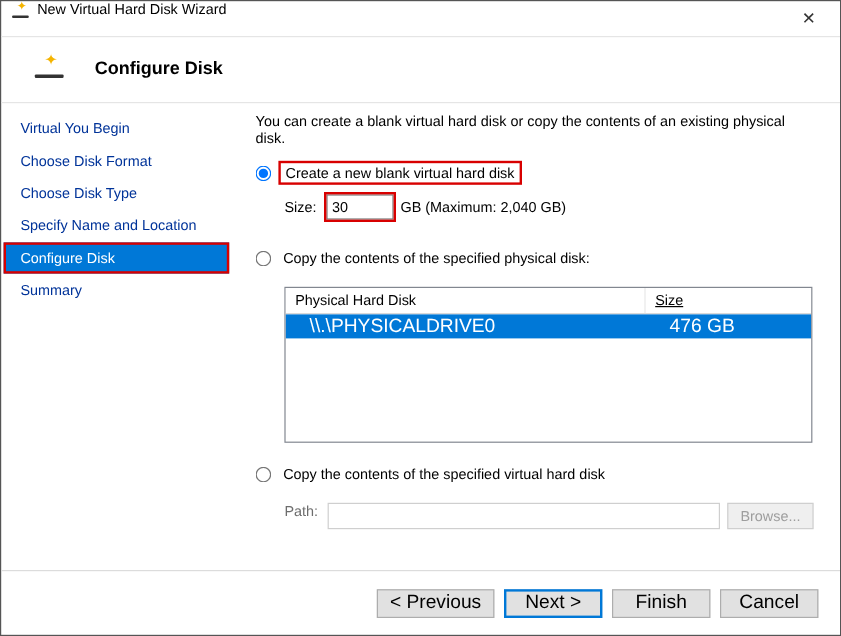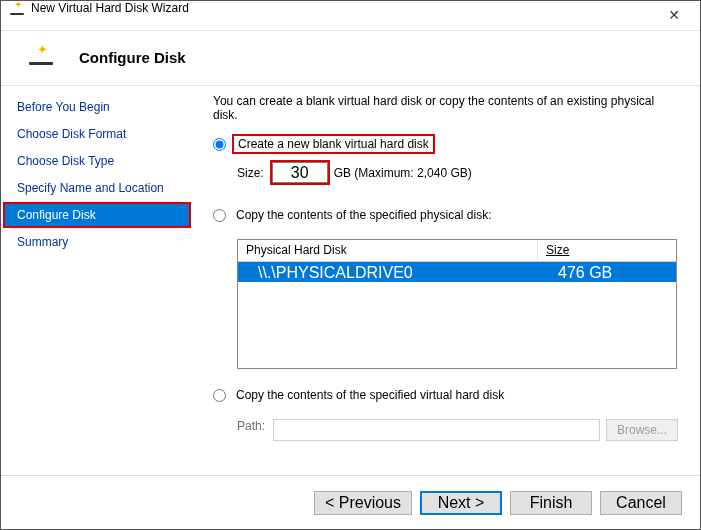--- a/index.html
+++ b/index.html
@@ -63,21 +63,21 @@
     display: flex; flex-direction: column;
   }
   .intro { margin: 0 0 14px 0; }
   .radio-row { display: flex; align-items: center; margin: 0 0 10px 0; }
   .radio-row input[type=radio] { margin: 0 6px 0 0; }
   .radio-label { padding: 1px 4px; }
   .radio-label.highlight { border: 2px solid #d80000; margin: -2px 0; }
   .size-row { display: flex; align-items: center; margin: 0 0 14px 24px; }
   .size-row .lbl { margin-right: 8px; }
   .size-input {
-    width: 56px; height: 21px; font-size: 16px; text-align: center;
+    width: 56px; height: 21px; font-size: 12px; text-align: left;
     padding: 0 4px; border: 1px solid #7a7a7a;
   }
   .size-input.highlight { outline: 2px solid #d80000; outline-offset: 0; }
   .size-unit { margin-left: 6px; }
   .table-wrap {
     margin: 6px 0 0 24px; width: 440px; height: 130px;
     border: 1px solid #828790; background: #fff; overflow: hidden;
   }
   .thead { display: flex; height: 22px; border-bottom: 1px solid #d0d0d0; background: #fff; }
   .th { padding: 3px 8px; font-size: 12px; color: #000; }
@@ -124,21 +124,21 @@
   </div>
 
   <div class="header">
     <div class="hicon"></div>
     <h1>Configure Disk</h1>
   </div>
 
   <div class="body">
 
     <div class="sidebar">
-      <div class="step">Before You Begin</div>
+      <div class="step">Virtual You Begin</div>
       <div class="step">Choose Disk Format</div>
       <div class="step">Choose Disk Type</div>
       <div class="step">Specify Name and Location</div>
       <div class="step active highlight">Configure Disk</div>
       <div class="step">Summary</div>
     </div>
 
     <div class="main">
       <p class="intro">You can create a blank virtual hard disk or copy the contents of an existing physical disk.</p>
 

